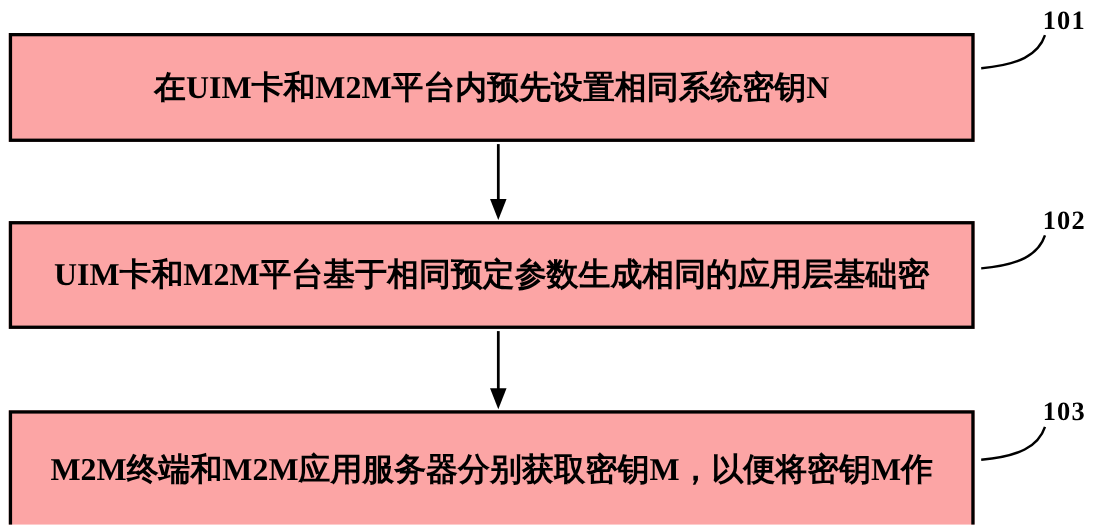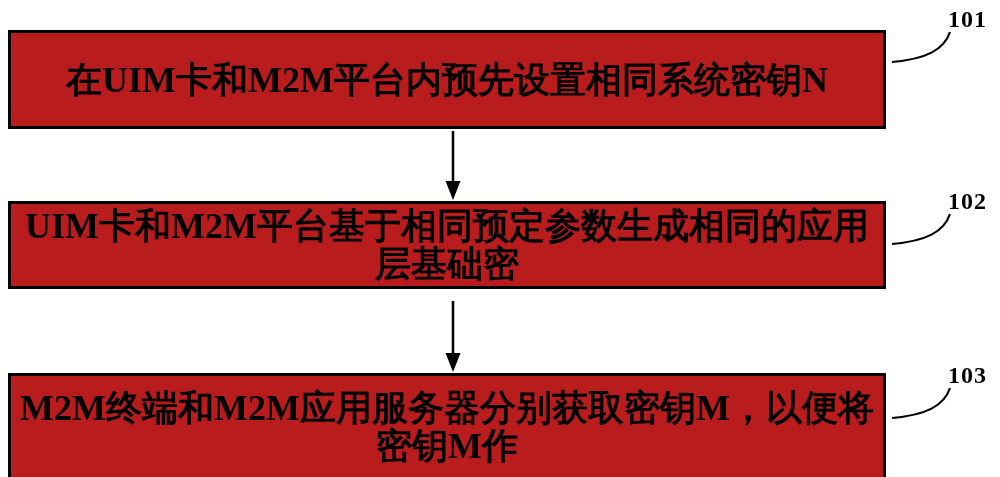--- a/index.html
+++ b/index.html
@@ -12,35 +12,35 @@
     height: 477px;
     background: #ffffff;
     overflow: hidden;
   }
 
   .flow-box {
     position: absolute;
     left: 8px;
     width: 878px;
     border: 3px solid #000000;
-    background: #b91c1c;
+    background: #fca5a5;
     display: flex;
     flex-direction: column;
     align-items: center;
     justify-content: center;
     text-align: center;
     color: #000000;
     font-weight: bold;
-    font-size: 36px;
+    font-size: 29px;
     line-height: 38px;
     font-family: "Liberation Serif", serif;
   }
 
   #box-1 { top: 30px;  height: 99px; }
-  #box-2 { top: 201px; height: 88px; }
+  #box-2 { top: 201px; height: 98px; }
   #box-3 { top: 373px; height: 108px; }
 
   .box-line { width: 100%; }
 
   .step-num {
     position: absolute;
     width: 60px;
     text-align: left;
     font-size: 24px;
     font-weight: bold;

